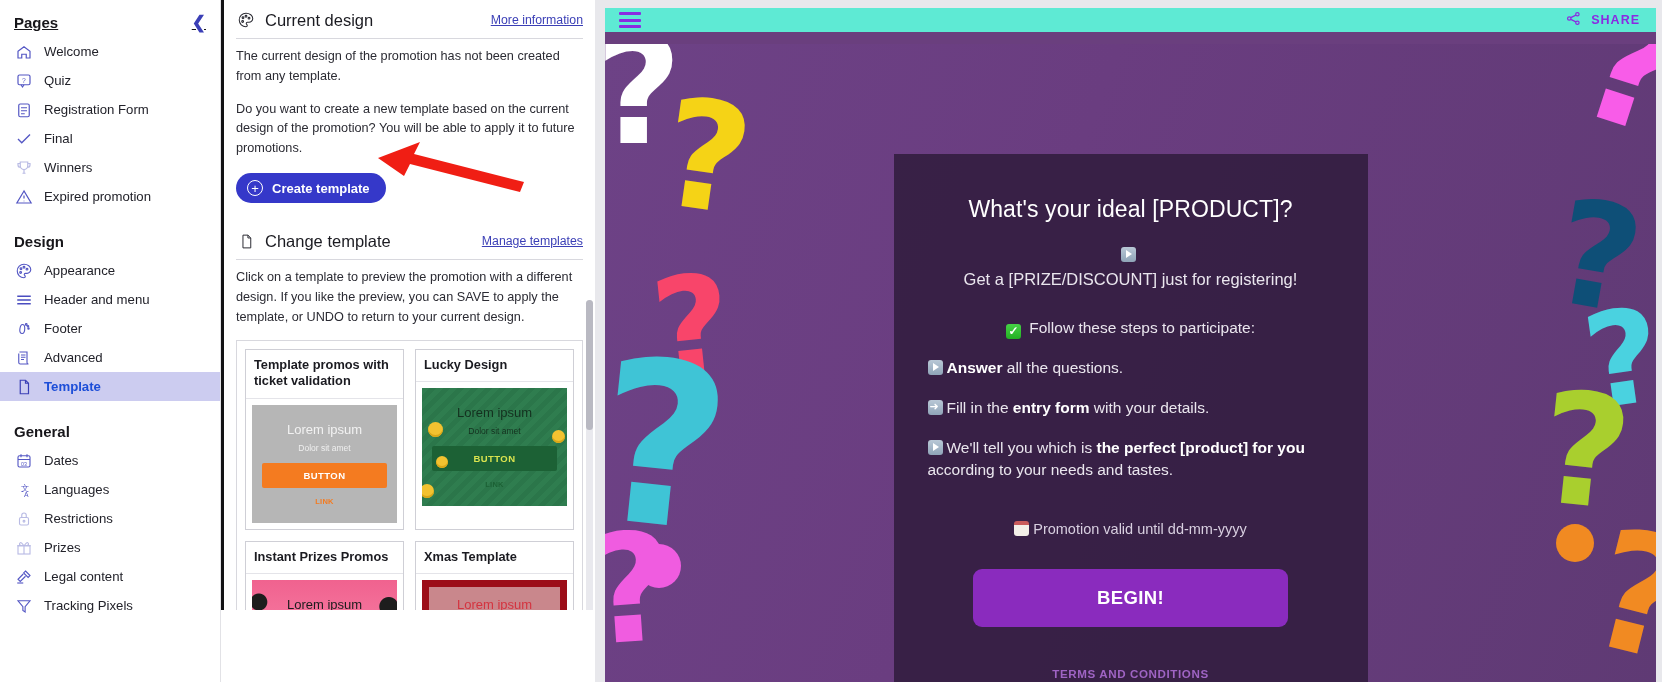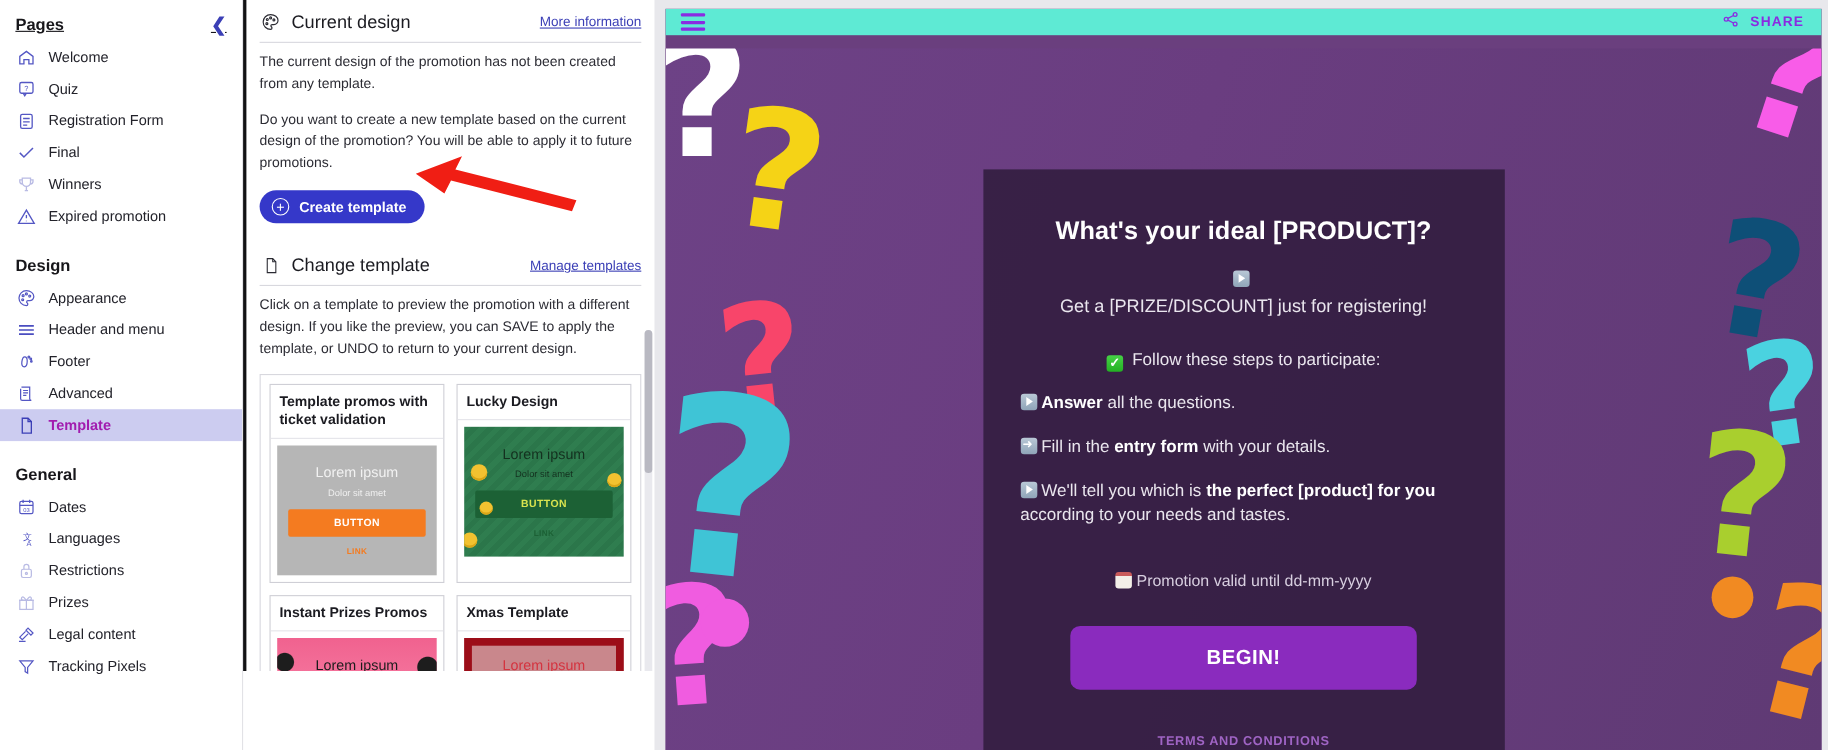--- a/index.html
+++ b/index.html
@@ -40,21 +40,21 @@
     cursor: pointer;
     white-space: nowrap;
   }
   .sb-item .ico {
     width: 19px; height: 19px;
     display: flex; align-items: center; justify-content: center;
     flex: 0 0 19px;
   }
   .sb-item .ico svg { display:block; }
   .sb-item.active { background: #ccccf0; }
-  .sb-item.active .sb-label { color: #a21caf; font-weight: bold; }
+  .sb-item.active .sb-label { color: #1d4ed8; font-weight: bold; }
   .sb-gap { height: 18px; }
 
   
   .middle {
     width: 374px; height: 610px;
     background: #fff;
     border-left: 3px solid #121214;
     position: relative;
     overflow: hidden;
   }
@@ -198,21 +198,21 @@
         font-family: "DejaVu Sans", sans-serif; }
   .blob { position:absolute; border-radius:50%; }
 
   .content-card {
     position: absolute; left: 50%; transform: translateX(-50%);
     top: 146px; width: 474px; min-height: 540px;
     background: rgba(48,28,60,0.86);
     padding: 42px 34px 24px 34px;
     text-align: center; z-index: 4;
   }
-  .c-title { color:#fff; font-size: 23px; font-weight: bold; letter-spacing:.1px; }
+  .c-title { color:#fff; font-size: 23px; font-weight: normal; letter-spacing:.1px; }
   .c-sub { color:#eae6ee; font-size: 16.5px; margin-top: 22px; }
   .c-steps-head { color:#eae6ee; font-size: 15.5px; margin-top: 30px; }
   .c-step { color:#eae6ee; font-size: 15.5px; margin-top: 18px; text-align:left; line-height:1.42; }
   .c-step b { color:#fff; }
   .c-valid { color:#d8cfe0; font-size: 14.5px; margin-top: 40px; }
   .begin-btn {
     margin: 32px auto 0 auto; width: 315px; height: 58px;
     background: #8a2bbe; border-radius: 9px; border: none;
     color: #fff; font-size: 18.5px; font-weight: bold; letter-spacing:.4px;
     cursor: pointer; display:flex; align-items:center; justify-content:center;

